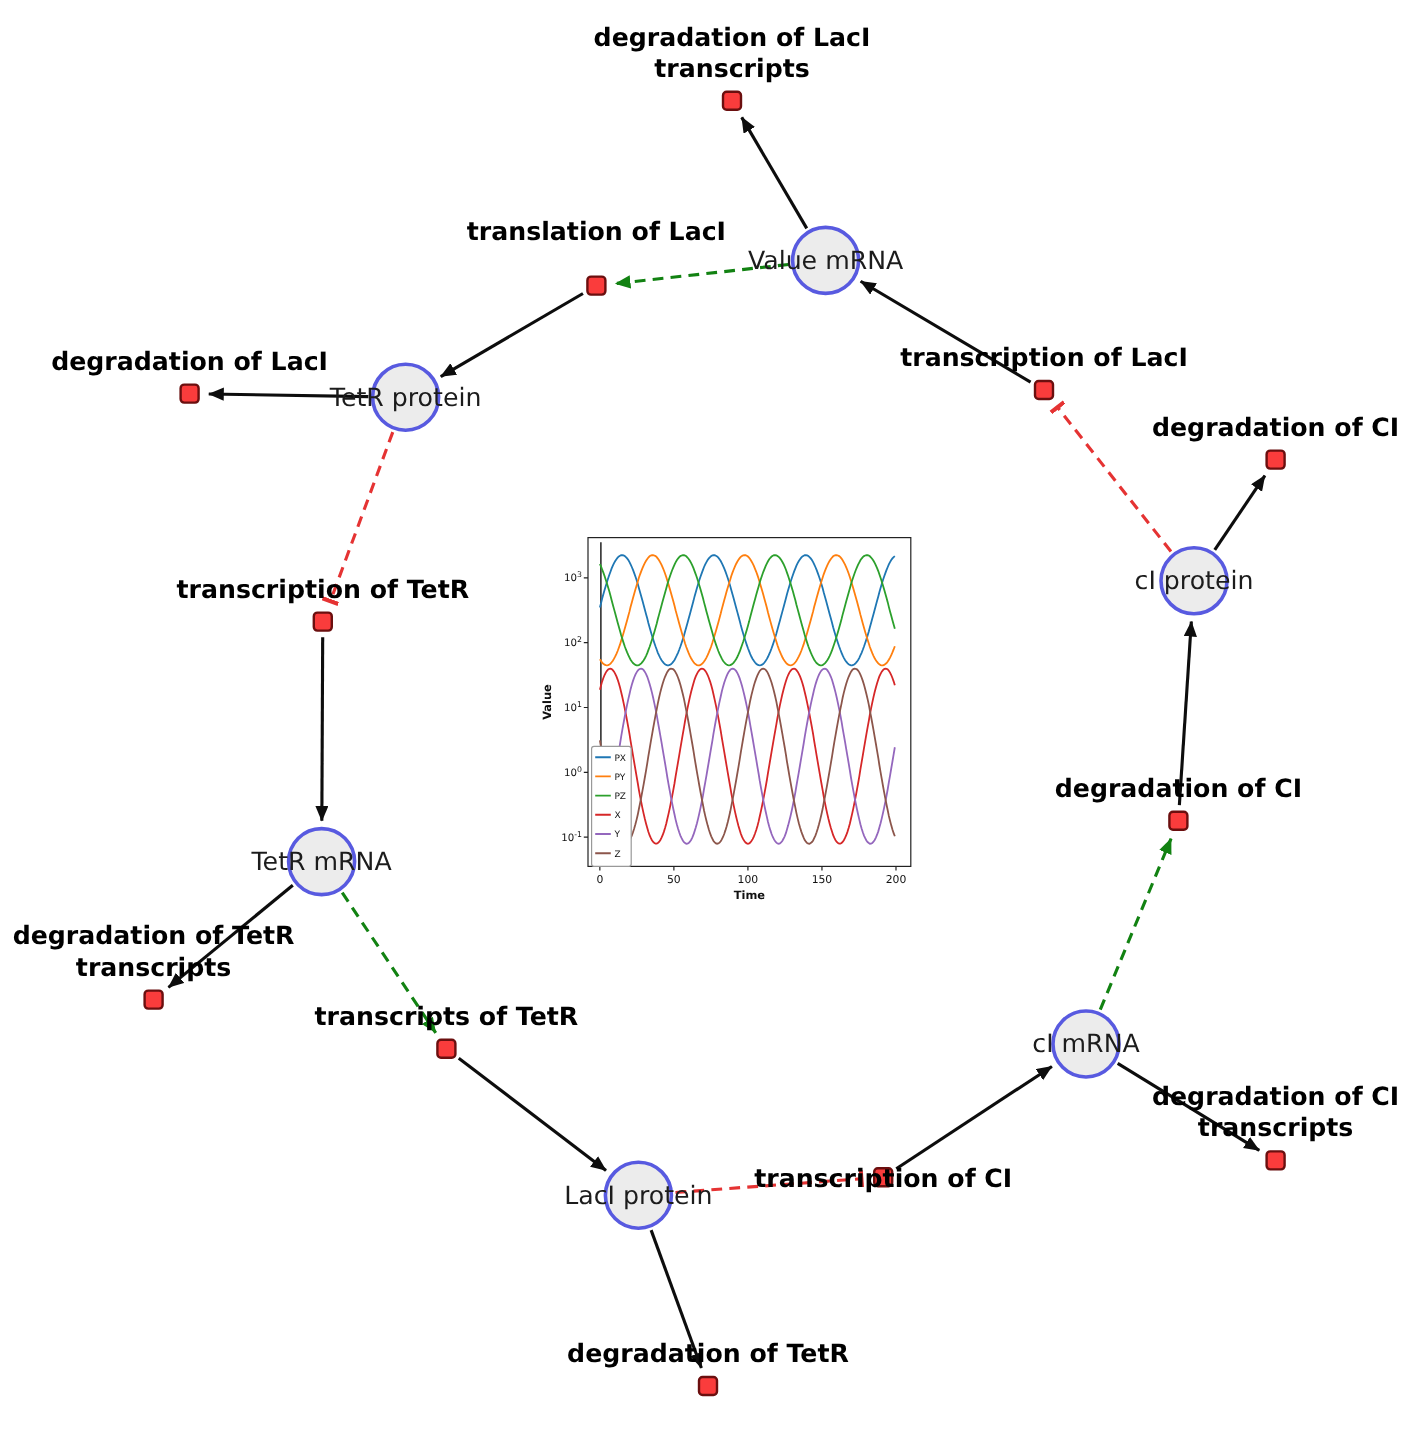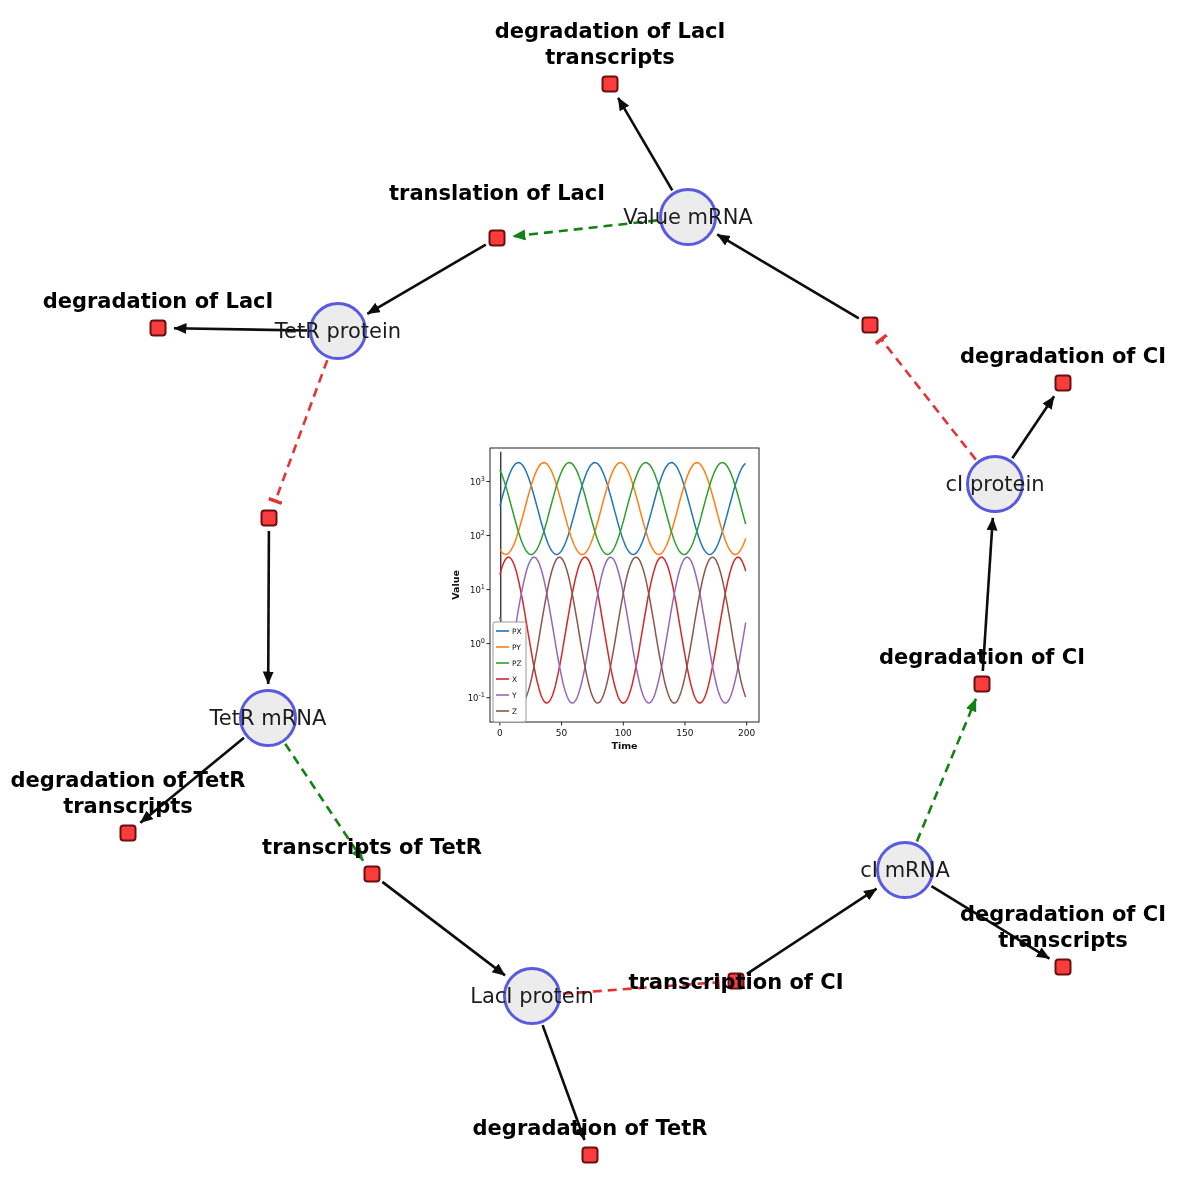--- a/index.html
+++ b/index.html
@@ -72,25 +72,31 @@
       </div>
       <div class="reaction-node" style="left: 497px; top: 238px; background: rgb(250, 60, 60); border: 2px solid rgb(107, 15, 15);"></div>
       <div class="reaction-label" style="left: 497px; top: 193px;">
         <div>translation of LacI</div>
       </div>
       <div class="reaction-node" style="left: 158px; top: 328px; background: rgb(250, 60, 60); border: 2px solid rgb(107, 15, 15);"></div>
       <div class="reaction-label" style="left: 158px; top: 301px;">
         <div>degradation of LacI</div>
       </div>
       <div class="reaction-node" style="left: 870px; top: 325px; background: rgb(250, 60, 60); border: 2px solid rgb(107, 15, 15);"></div>
+      <div class="reaction-label" style="left: 870px; top: 298px;">
+        <div>transcription of LacI</div>
+      </div>
       <div class="reaction-node" style="left: 1063px; top: 383px; background: rgb(250, 60, 60); border: 2px solid rgb(107, 15, 15);"></div>
       <div class="reaction-label" style="left: 1063px; top: 356px;">
         <div>degradation of CI</div>
       </div>
       <div class="reaction-node" style="left: 269px; top: 518px; background: rgb(250, 60, 60); border: 2px solid rgb(107, 15, 15);"></div>
+      <div class="reaction-label" style="left: 269px; top: 491px;">
+        <div>transcription of TetR</div>
+      </div>
       <div class="reaction-node" style="left: 128px; top: 833px; background: rgb(250, 60, 60); border: 2px solid rgb(107, 15, 15);"></div>
       <div class="reaction-label" style="left: 128px; top: 793px;">
         <div>degradation of TetR</div>
         <div>transcripts</div>
       </div>
       <div class="reaction-node" style="left: 372px; top: 874px; background: rgb(250, 60, 60); border: 2px solid rgb(107, 15, 15);"></div>
       <div class="reaction-label" style="left: 372px; top: 847px;">
         <div>transcripts of TetR</div>
       </div>
       <div class="reaction-node" style="left: 590px; top: 1155px; background: rgb(250, 60, 60); border: 2px solid rgb(107, 15, 15);"></div>

